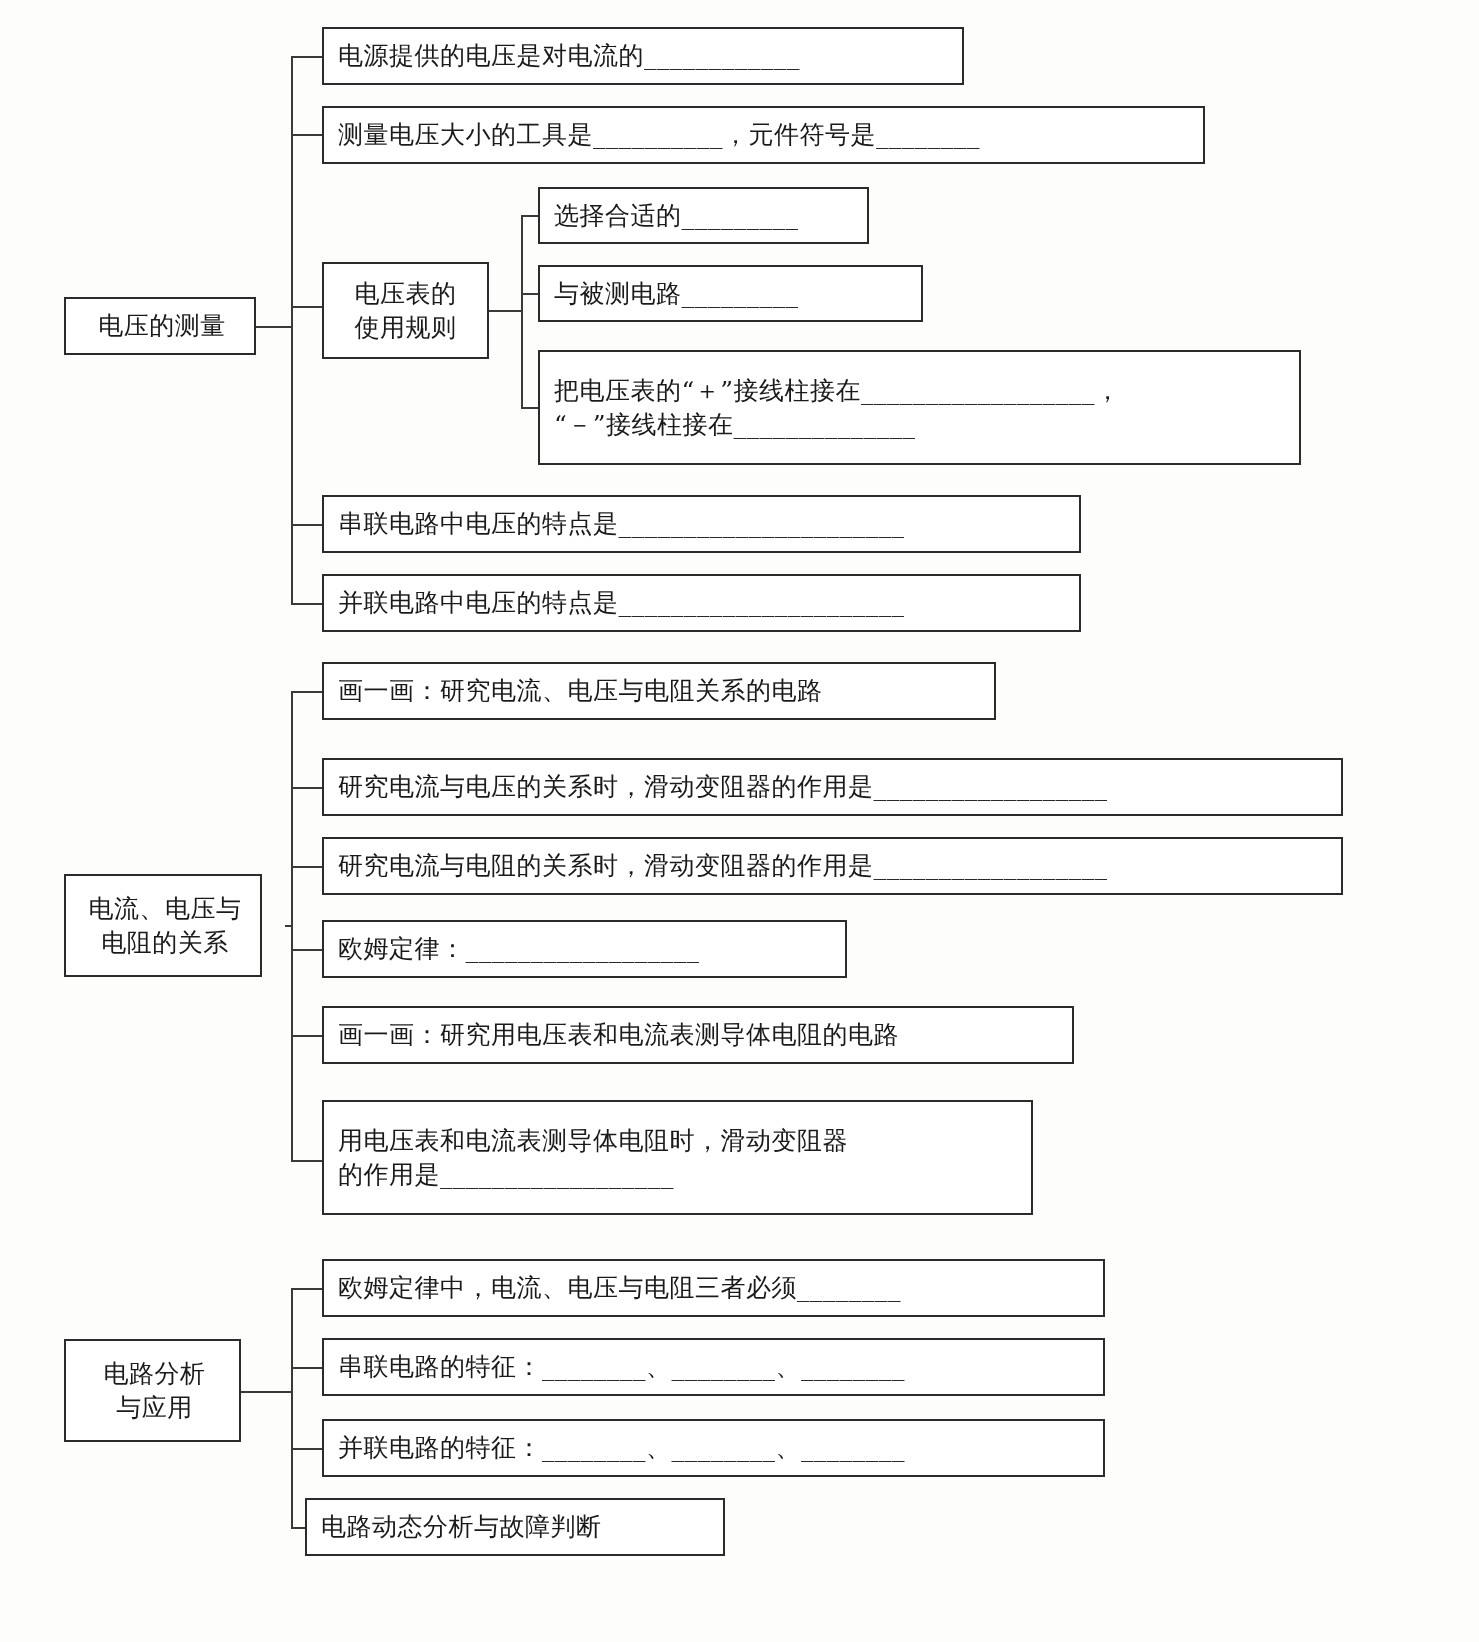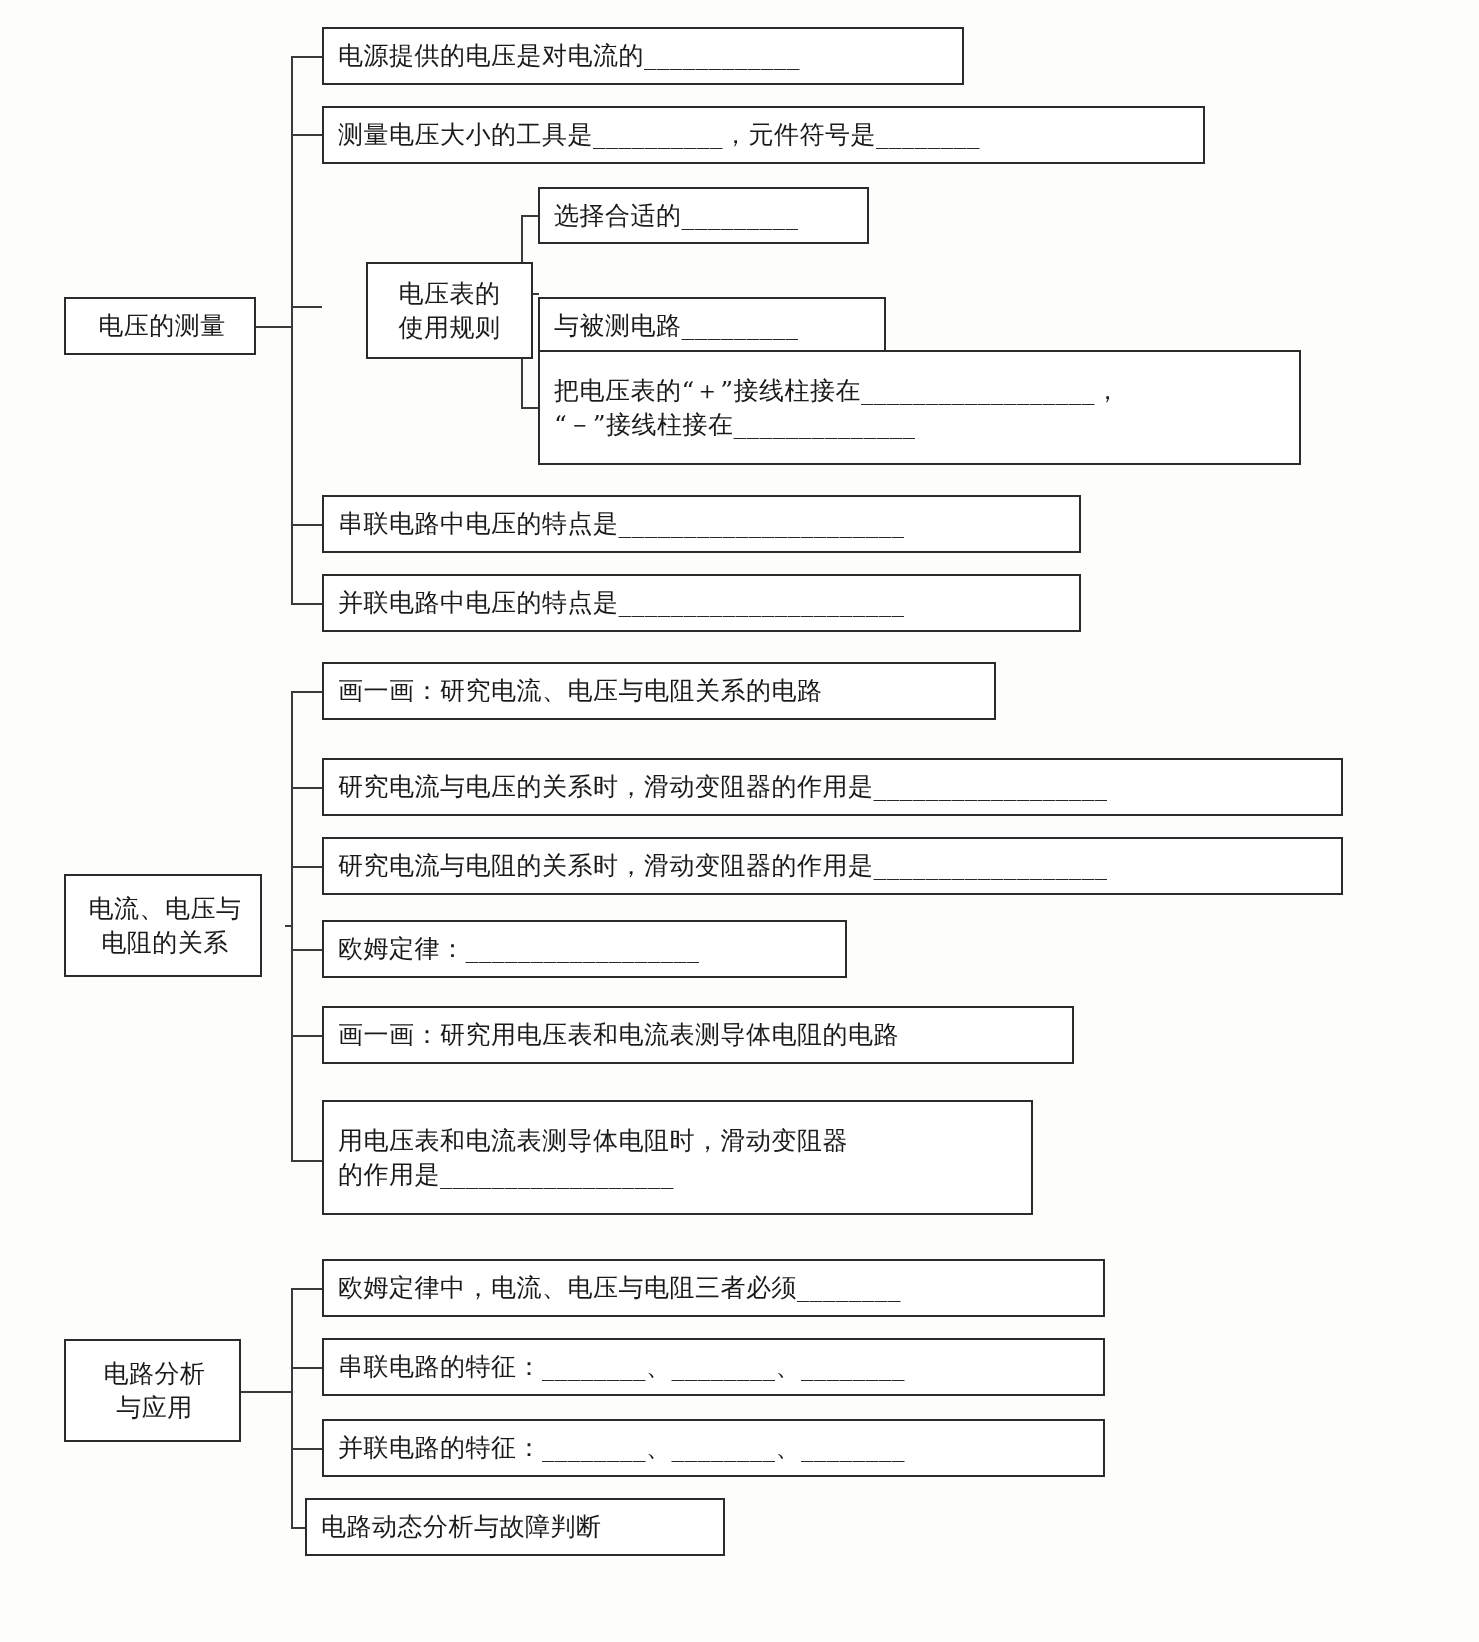--- a/index.html
+++ b/index.html
@@ -73,30 +73,30 @@
   </div>
 
   <div class="box" style="left:322px; top:106px; width:883px; height:58px;">
     <span class="txt">测量电压大小的工具是__________，元件符号是________</span>
   </div>
 
   <div class="box" style="left:322px; top:27px; width:642px; height:58px;">
     <span class="txt">电源提供的电压是对电流的____________</span>
   </div>
 
-  <div class="box center" style="left:322px; top:262px; width:167px; height:97px;margin-left:44px;">
+  <div class="box center" style="left:322px; top:262px; width:167px; height:97px;">
     <span class="txt">电压表的
 使用规则</span>
   </div>
 
   <div class="box" style="left:538px; top:187px; width:331px; height:57px;">
     <span class="txt">选择合适的_________</span>
   </div>
 
-  <div class="box" style="left:538px; top:265px; width:348px; height:57px;margin-top:32px;">
+  <div class="box" style="left:538px; top:265px; width:385px; height:57px;">
     <span class="txt">与被测电路_________</span>
   </div>
 
   <div class="box" style="left:538px; top:350px; width:763px; height:115px;">
     <span class="txt">把电压表的“＋”接线柱接在__________________，
 “－”接线柱接在______________</span>
   </div>
 
   <div class="box" style="left:322px; top:495px; width:759px; height:58px;">
     <span class="txt">串联电路中电压的特点是______________________</span>

